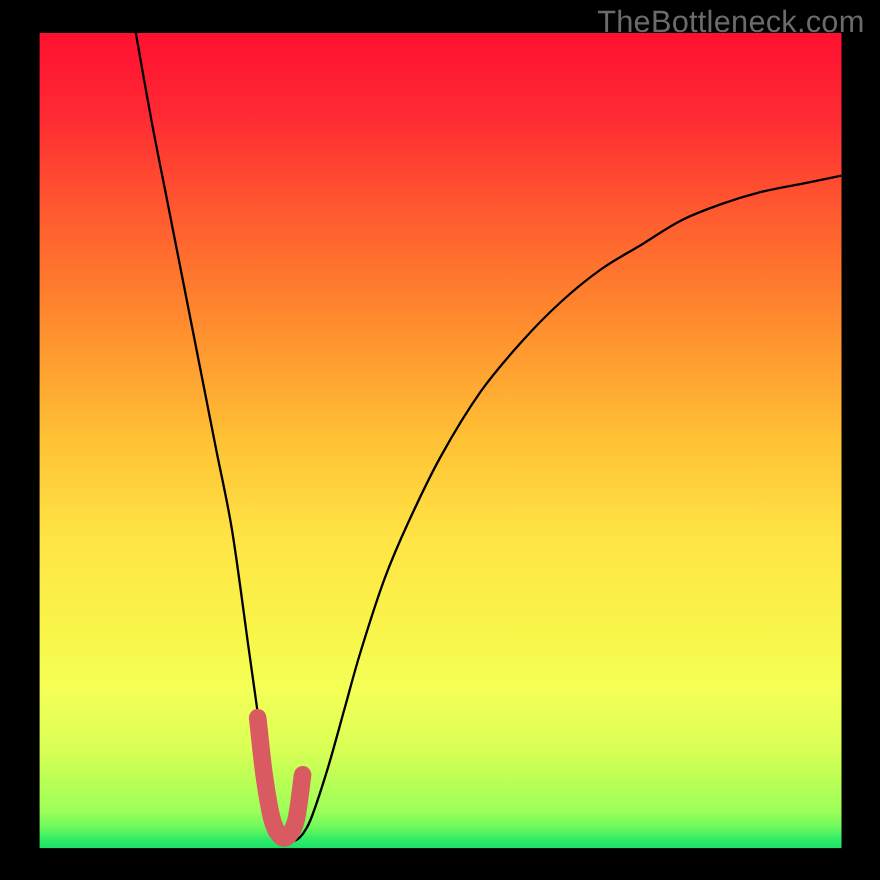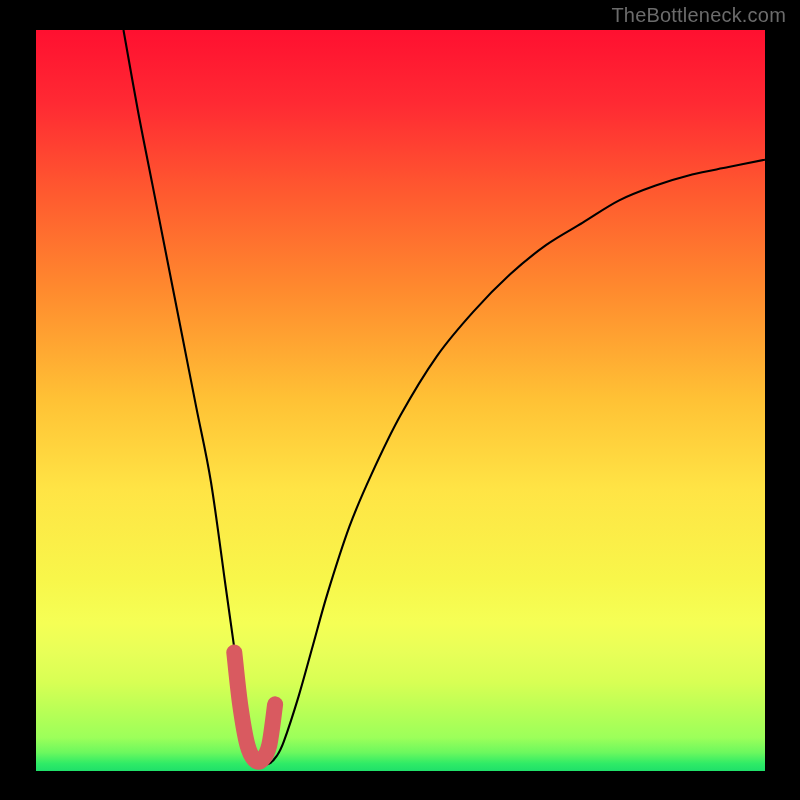--- a/index.html
+++ b/index.html
@@ -15,21 +15,21 @@
     position: relative;
     width: 800px;
     height: 800px;
     background: #000;
   }
   .watermark {
     position: absolute;
     top: 4px;
     right: 14px;
     color: #6b6b6b;
-    font-size: 20px;
+    font-size: 28px;
     font-weight: 400;
     letter-spacing: 0.2px;
     z-index: 50;
   }
   svg.plot {
     position: absolute;
     left: 0;
     top: 0;
     width: 800px;
     height: 800px;

